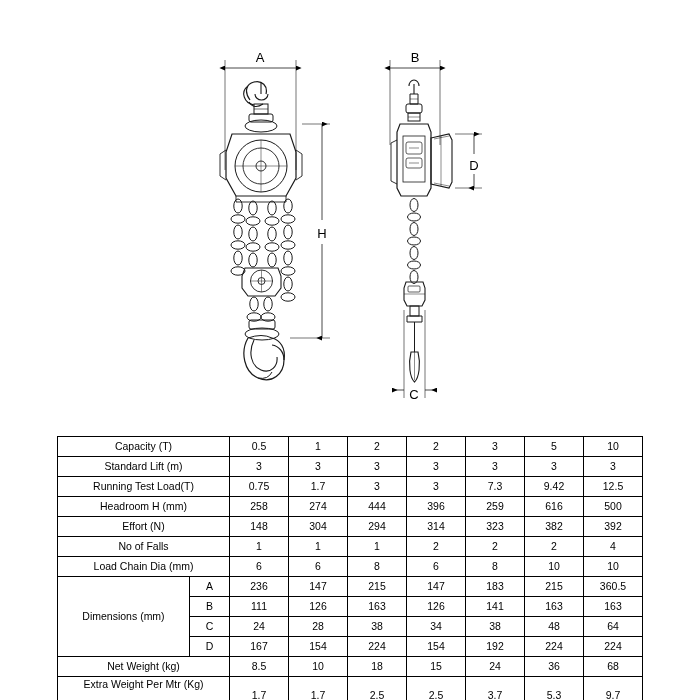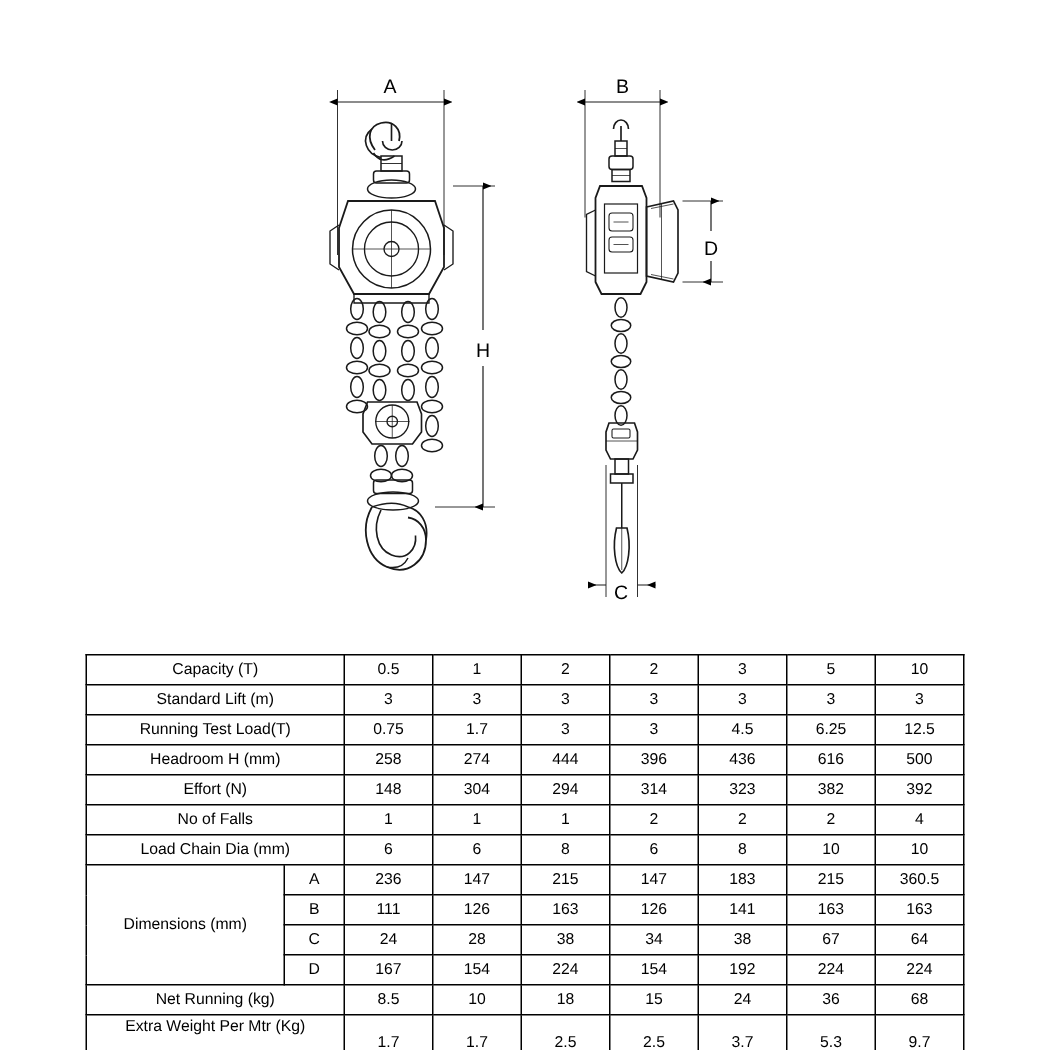--- a/index.html
+++ b/index.html
@@ -293,32 +293,32 @@
           <td>3</td>
           <td>3</td>
         </tr>
 
         <tr>
           <td class="label" colspan="2">Running Test Load(T)</td>
           <td>0.75</td>
           <td>1.7</td>
           <td>3</td>
           <td>3</td>
-          <td>4.5</td>
-          <td>6.25</td>
+          <td>7.3</td>
+          <td>9.42</td>
           <td>12.5</td>
         </tr>
 
         <tr>
           <td class="label" colspan="2">Headroom H (mm)</td>
           <td>258</td>
           <td>274</td>
           <td>444</td>
           <td>396</td>
-          <td>436</td>
+          <td>259</td>
           <td>616</td>
           <td>500</td>
         </tr>
 
         <tr>
           <td class="label" colspan="2">Effort (N)</td>
           <td>148</td>
           <td>304</td>
           <td>294</td>
           <td>314</td>
@@ -372,37 +372,37 @@
           <td>163</td>
         </tr>
 
         <tr>
           <td class="sub">C</td>
           <td>24</td>
           <td>28</td>
           <td>38</td>
           <td>34</td>
           <td>38</td>
-          <td>67</td>
+          <td>48</td>
           <td>64</td>
         </tr>
 
         <tr>
           <td class="sub">D</td>
           <td>167</td>
           <td>154</td>
           <td>224</td>
           <td>154</td>
           <td>192</td>
           <td>224</td>
           <td>224</td>
         </tr>
 
         <tr>
-          <td class="label" colspan="2">Net Running (kg)</td>
+          <td class="label" colspan="2">Net Weight (kg)</td>
           <td>8.5</td>
           <td>10</td>
           <td>18</td>
           <td>15</td>
           <td>24</td>
           <td>36</td>
           <td>68</td>
         </tr>
 
         <tr style="height:28px">

